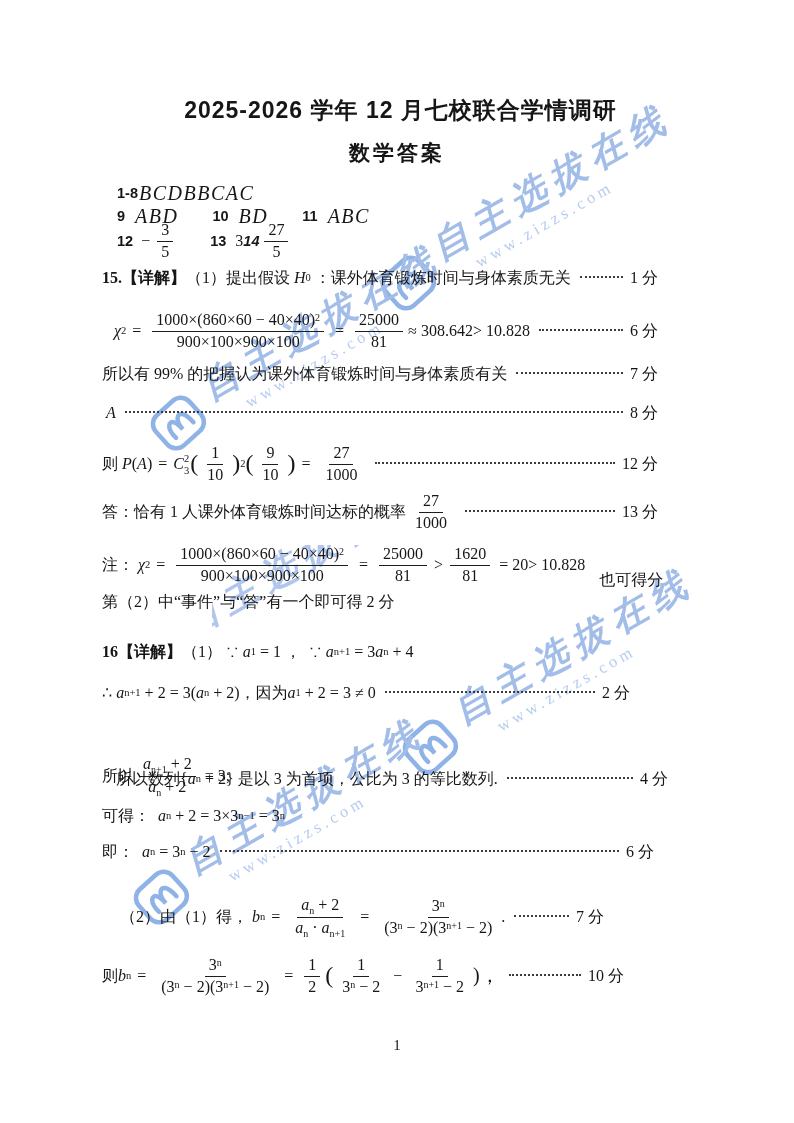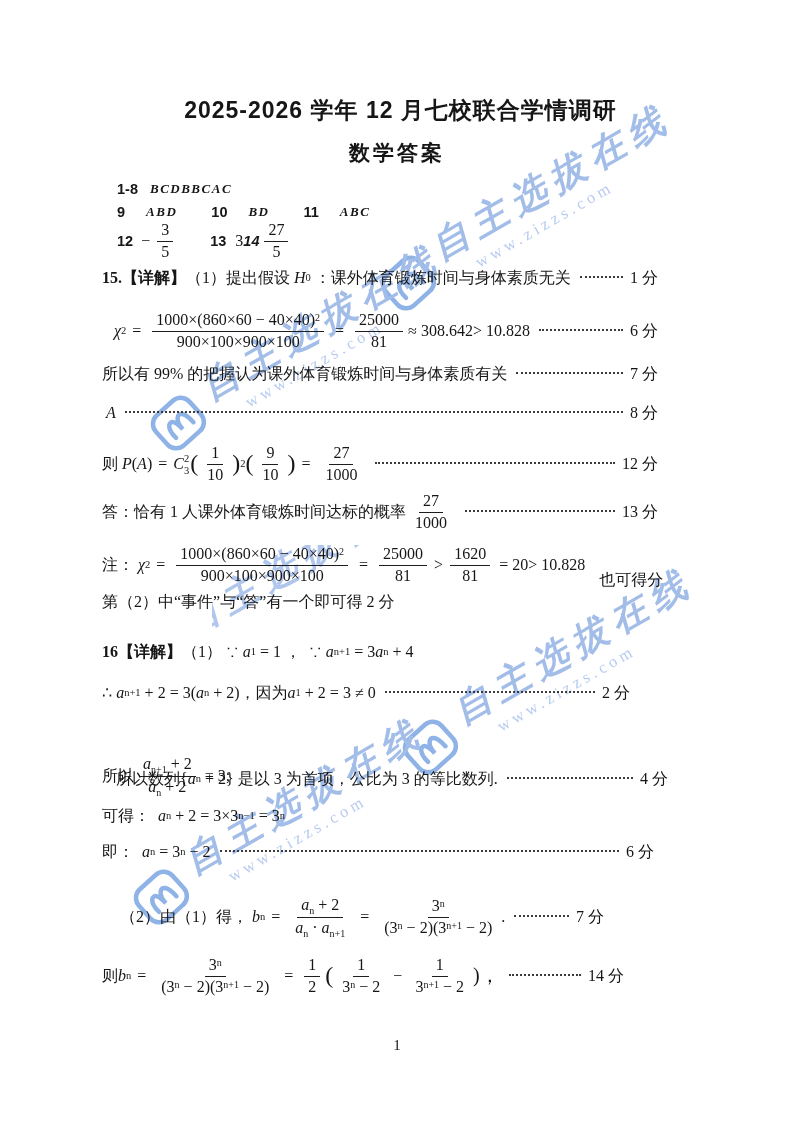--- a/index.html
+++ b/index.html
@@ -9,21 +9,21 @@
   .line{position:absolute;display:flex;align-items:center;white-space:pre;
         font:16px/1.3 "Liberation Serif",serif;color:#161616;z-index:2;}
   .line span{white-space:pre;}
   .title{left:0;right:0;top:96px;justify-content:center;font-size:23px;font-weight:700;
          font-family:"Liberation Sans",sans-serif;letter-spacing:1px;padding-left:7px;}
   .subtitle{left:0;right:0;top:139px;justify-content:center;font-size:21px;font-weight:700;
          font-family:"Liberation Sans",sans-serif;letter-spacing:3px;}
   .b{font-weight:700;}
   .lbl{font-weight:700;font-size:14.5px;font-family:"Liberation Sans",sans-serif;}
   .it{font-style:italic;font-family:"Liberation Serif",serif;}
-  .ans-letters{font-size:13px;letter-spacing:1.5px;margin-left:12px;font-weight:bold;}
+  .ans-letters{font-size:20px;letter-spacing:1.5px;margin-left:1px;}
   .ans2 .lbl{margin-right:9px;} .ans2 .sp{margin-right:34px;}
   .gapA{margin-left:32px;} .gapB{font-style:italic;}
   sub{font-size:10.5px;line-height:1;vertical-align:-4px;}
   sup{font-size:10.5px;line-height:1;vertical-align:5px;}
   .frac{display:inline-flex;flex-direction:column;align-items:center;text-align:center;
         margin:0 5px;line-height:1.15;}
   .frac .fn{display:block;padding:0 4px 1px;border-bottom:1.4px solid #1d1d1d;}
   .frac .fd{display:block;padding:1px 4px 0;}
   .frac sub{font-size:10px;} .frac sup{font-size:10px;vertical-align:4px;}
   .stack{display:inline-flex;flex-direction:column;align-items:flex-start;font-size:10.5px;
@@ -333,18 +333,18 @@
       <span class="fn">1</span>
       <span class="fd"><span>3</span><sup>n</sup><span> − 2</span></span>
     </span>
     <span> − </span>
     <span class="frac">
       <span class="fn">1</span>
       <span class="fd"><span>3</span><sup>n+1</sup><span> − 2</span></span>
     </span>
     <span class="bigp" style="font-size:20px;">)，</span>
     <span class="dots"></span>
-    <span class="score">14 分</span>
+    <span class="score">10 分</span>
   </div>
 
   <div class="line pageno">1</div>
 
 </div>
 
 </body></html>

